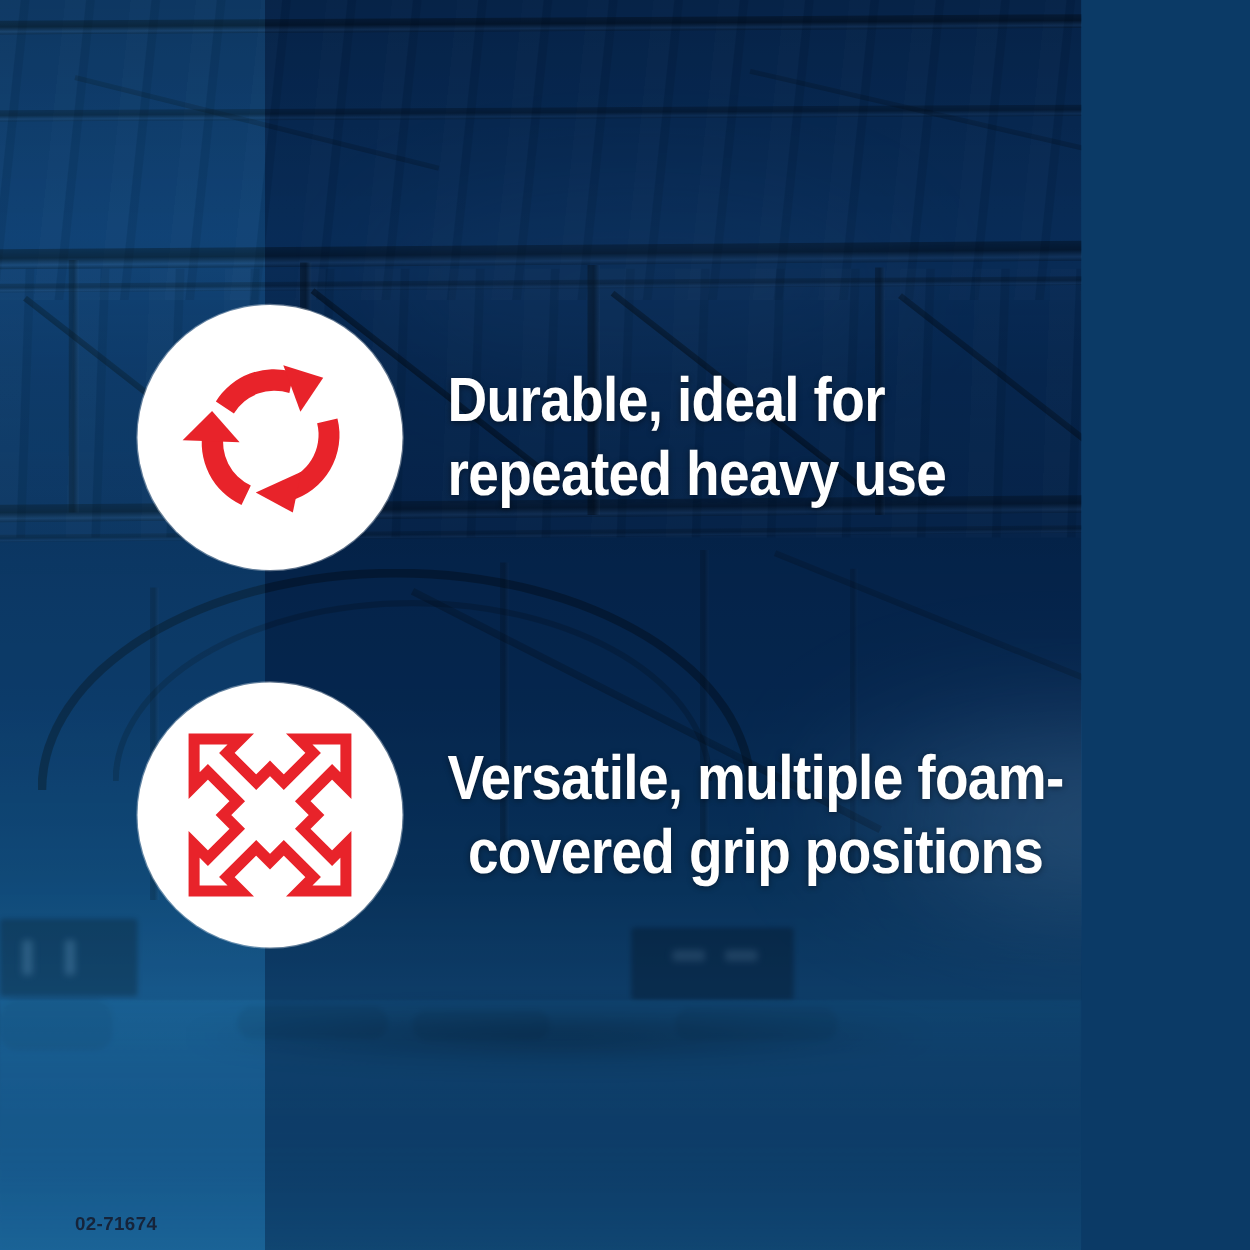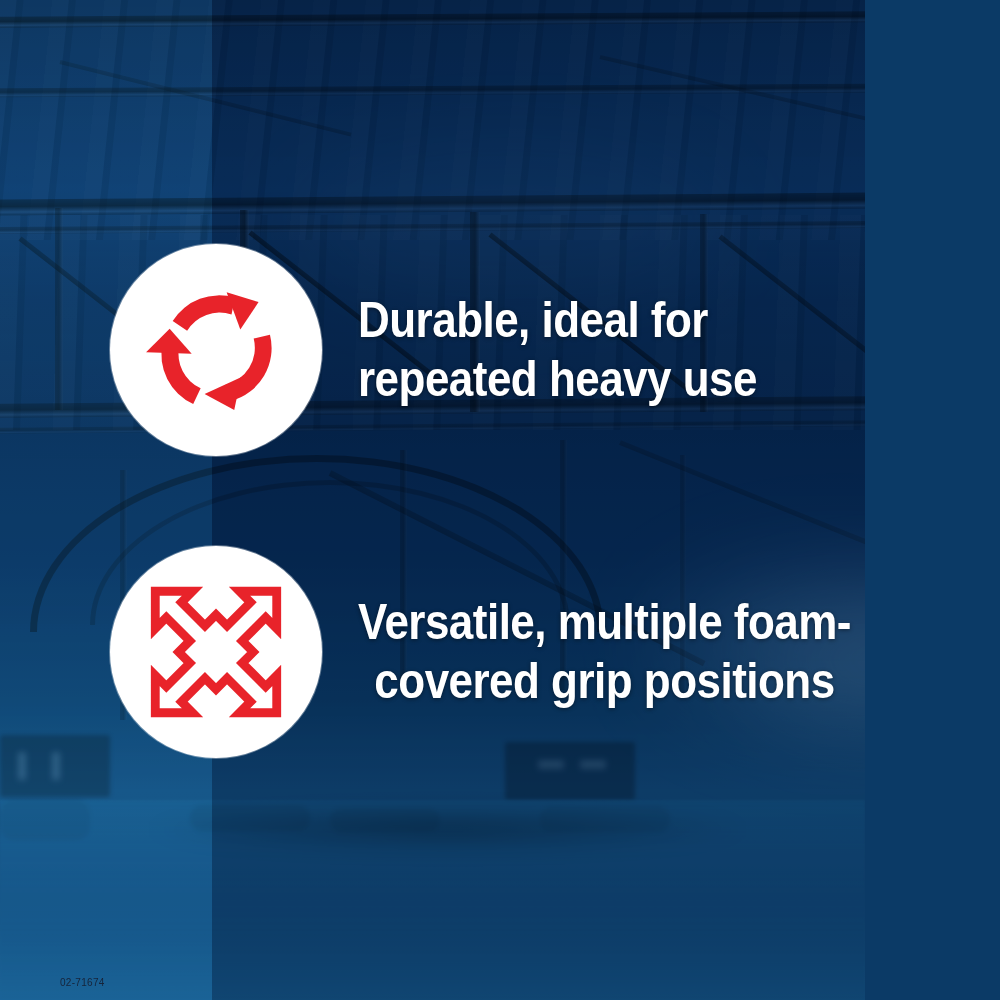--- a/index.html
+++ b/index.html
@@ -193,22 +193,22 @@
     white-space: pre-line;
     text-shadow: 0 1px 5px rgba(0,0,0,.45);
   }
 
   
   .code-label {
     position: absolute;
     left: 12px;
     bottom: 12px;
     color: #16243a;
-    font-size: 10px;
-    font-weight: normal;
+    font-size: 15px;
+    font-weight: bold;
     letter-spacing: .3px;
     padding-left: 48px;
   }
 </style>
 </head>
 <body>
 
 <div id="stage">
 
   <div class="bg-layer bg-base"></div>

